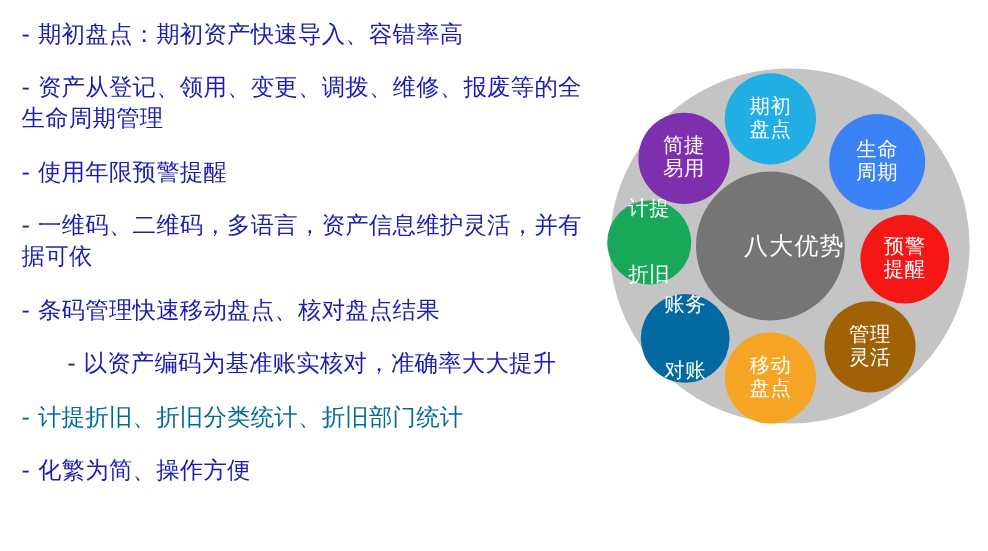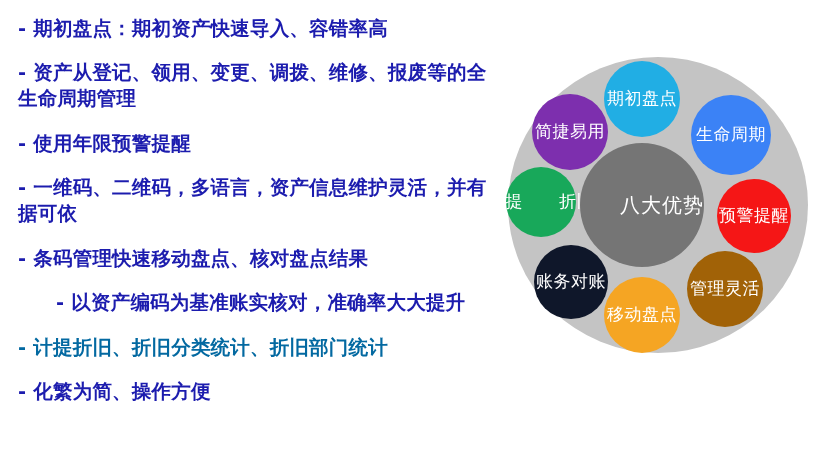--- a/index.html
+++ b/index.html
@@ -23,21 +23,21 @@
     width: 500px;
     height: 459px;
     box-sizing: border-box;
     padding: 16px 8px 0 18px;
   }
   .bullet-item {
     color: #1C1CAE;
     font-size: 19.5px;
     line-height: 1.30;
     letter-spacing: 0.2px;
-    font-weight: 700;
+    font-weight: 400;
     margin: 0 0 19px 0;
     white-space: pre-wrap;
     text-indent: 0;
   }
   .bullet-item.wrap {
     margin-bottom: 20px;
   }
 
   
   #advantage-diagram {
@@ -73,21 +73,21 @@
     font-size: 20px;
     letter-spacing: 1px;
     line-height: 1;
     text-align: center;
     white-space: nowrap;
   }
   .node {
     position: absolute;
     border-radius: 50%;
     display: flex;
-    flex-direction: row;
+    flex-direction: column;
     align-items: center;
     justify-content: center;
     color: #ffffff;
     text-align: center;
     line-height: 1.12;
     font-size: 17px;
     letter-spacing: 0.5px;
   }
   .node .line {
     display: block;
@@ -140,21 +140,21 @@
   <div class="node n-guanli" style="background: #a16207;">
     <span class="line">管理</span>
     <span class="line">灵活</span>
   </div>
 
   <div class="node n-yidong" style="background: rgb(245, 165, 35);">
     <span class="line">移动</span>
     <span class="line">盘点</span>
   </div>
 
-  <div class="node n-zhangwu" style="background: #0f172a;">
+  <div class="node n-zhangwu" style="background: #0369a1; justify-content: space-between;">
     <span class="line">账务</span>
     <span class="line">对账</span>
   </div>
 
   <div class="node n-jiti" style="background: rgb(24, 168, 90); gap: 36px;">
     <span class="line">计提</span>
     <span class="line">折旧</span>
   </div>
 
   <div class="node n-jianjie" style="background: rgb(125, 47, 174);">

